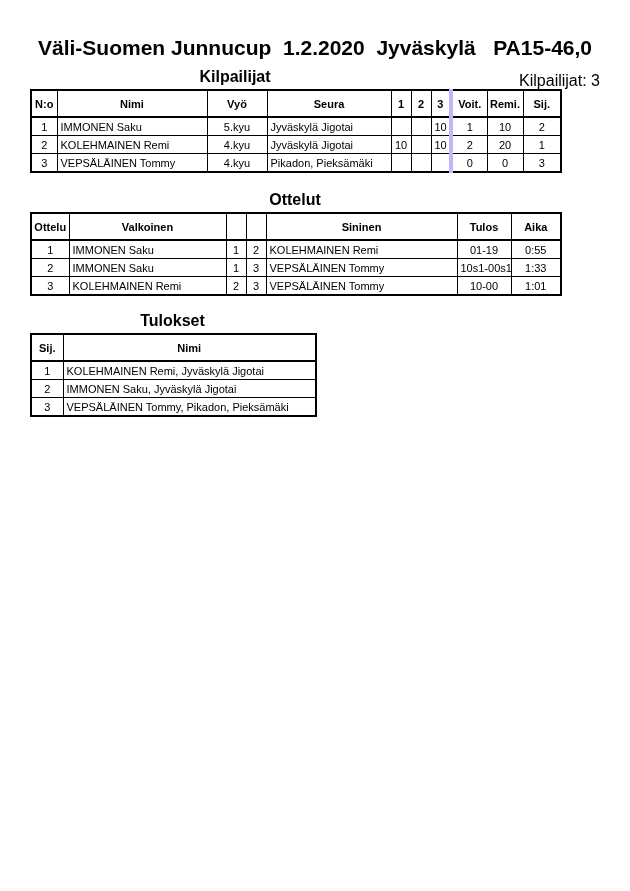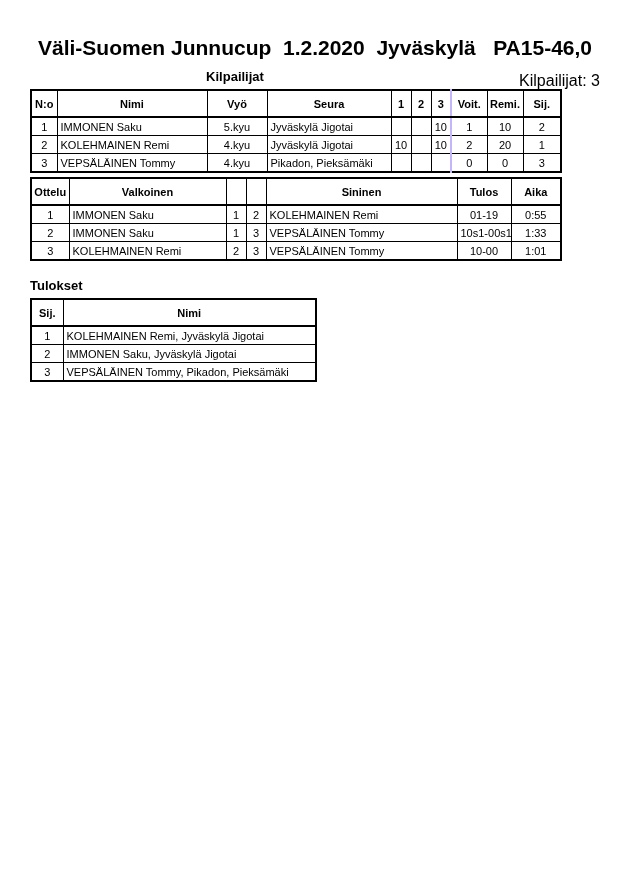--- a/index.html
+++ b/index.html
@@ -14,28 +14,28 @@
   .title {
     padding-top: 36px;
     text-align: center;
     font-weight: bold;
     font-size: 21px;
     white-space: pre;
     letter-spacing: 0px;
   }
   .content { padding: 0 30px; width: 570px; }
   .sec-head { position: relative; margin-top: 9px; height: 16px; }
-  .heading { font-weight: bold; font-size: 13px; line-height: 16px; }
+  .heading { font-weight: bold; font-size: 16px; line-height: 16px; }
   .h-kilpailijat { width: 410px; text-align: center; }
   .count {
     position: absolute; right: 0; top: 3px;
     font-size: 16px; font-weight: normal;
   }
   .h-ottelut   { width: 530px; text-align: center; margin-top: 19px; }
-  .h-tulokset  { width: 285px; text-align: left; margin-top: 17px; }
+  .h-tulokset  { width: 285px; text-align: center; margin-top: 17px; }
 
   table {
     border-collapse: collapse;
     table-layout: fixed;
     margin-top: 4px;
     background: #fff;
   }
   table.bordered { border: 2px solid #000; }
   th, td {
     border: 1px solid #000;
@@ -45,21 +45,21 @@
     overflow: hidden;
     white-space: nowrap;
     text-align: center;
   }
   th {
     font-weight: bold;
     border-bottom: 2px solid #000;
     padding: 5px 1px;
   }
   td.l { text-align: left; }
-  .sep { border-left: 2px solid #c4b5fd; }
+  .sep { border-left: 4px solid #c4b5fd; }
   .t1 { width: 530px; }
   .t2 { width: 530px; }
   .t3 { width: 285px; }
 </style>
 </head>
 <body>
 
 <div class="page">
 
   <div class="title">Väli-Suomen Junnucup  1.2.2020  Jyväskylä   PA15-46,0</div>
@@ -131,20 +131,21 @@
           <td></td>
           <td></td>
           <td></td>
           <td class="sep">0</td>
           <td>0</td>
           <td>3</td>
         </tr>
       </tbody>
     </table>
 
+    <div class="heading h-ottelut">Ottelut</div>
 
     <table class="t2 bordered">
       <colgroup>
         <col style="width:38px">
           <col style="width:157px">
           <col style="width:20px">
           <col style="width:20px">
         <col style="width:191px">
           <col style="width:54px">
           <col style="width:50px">

